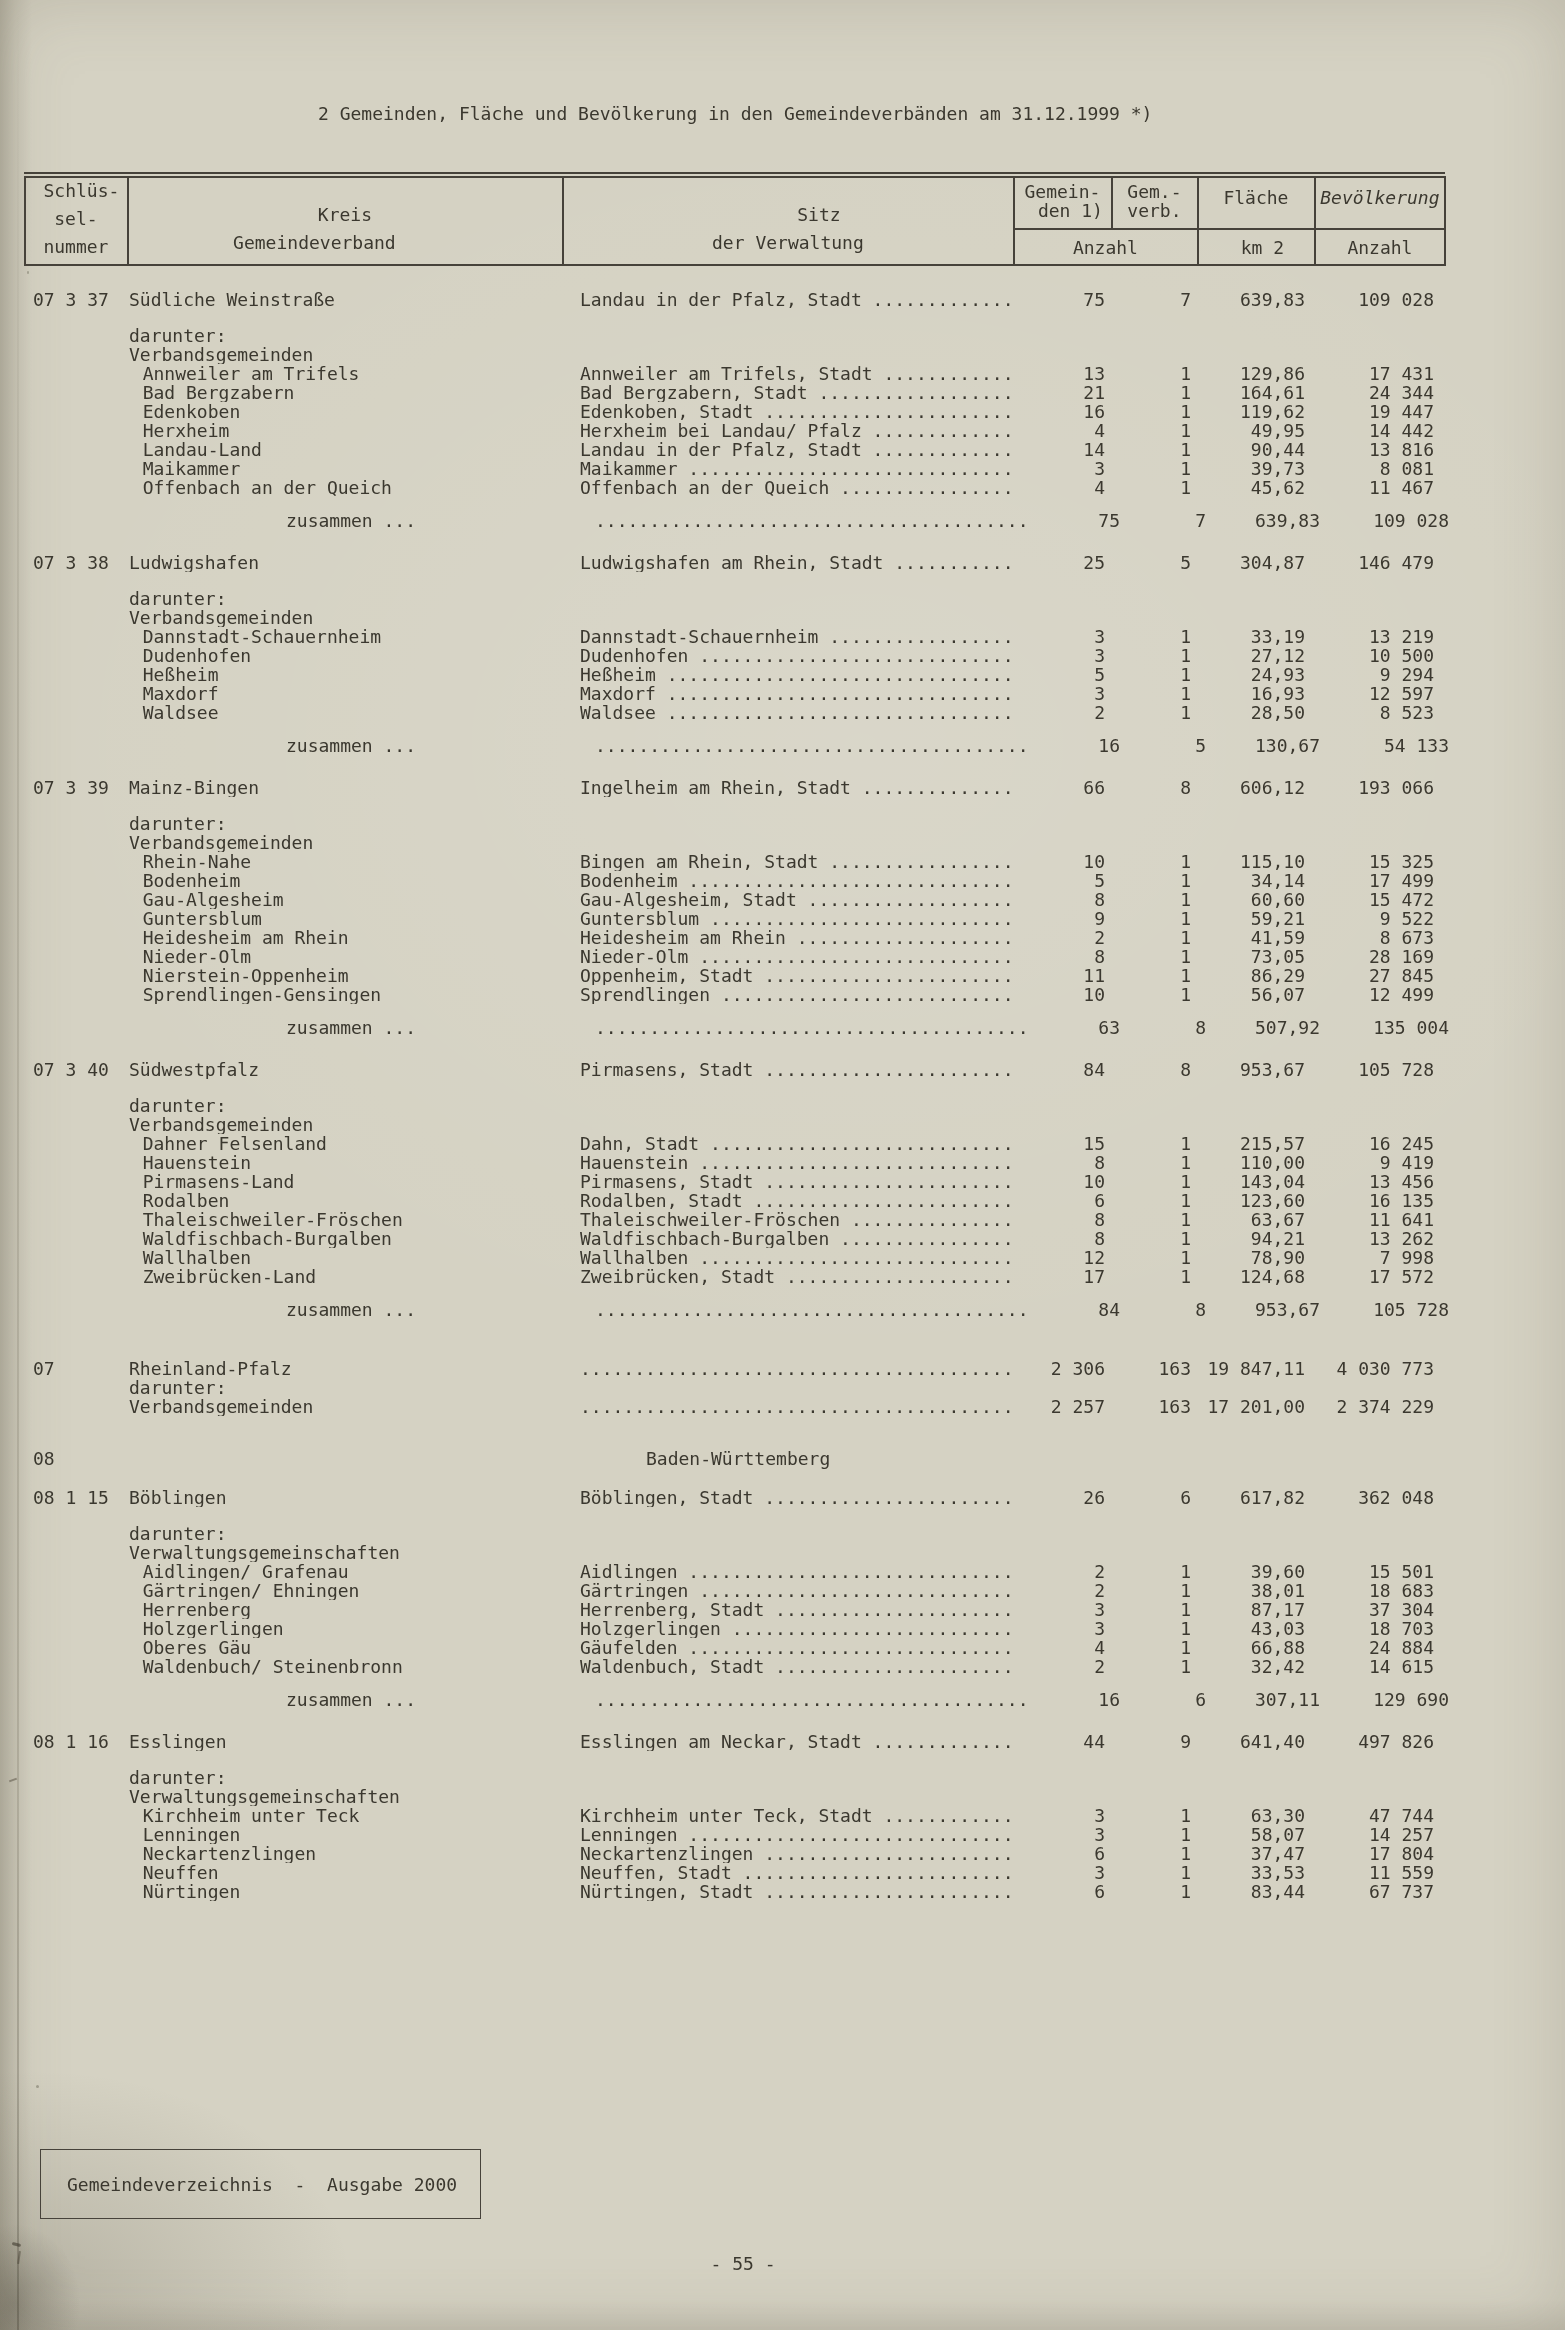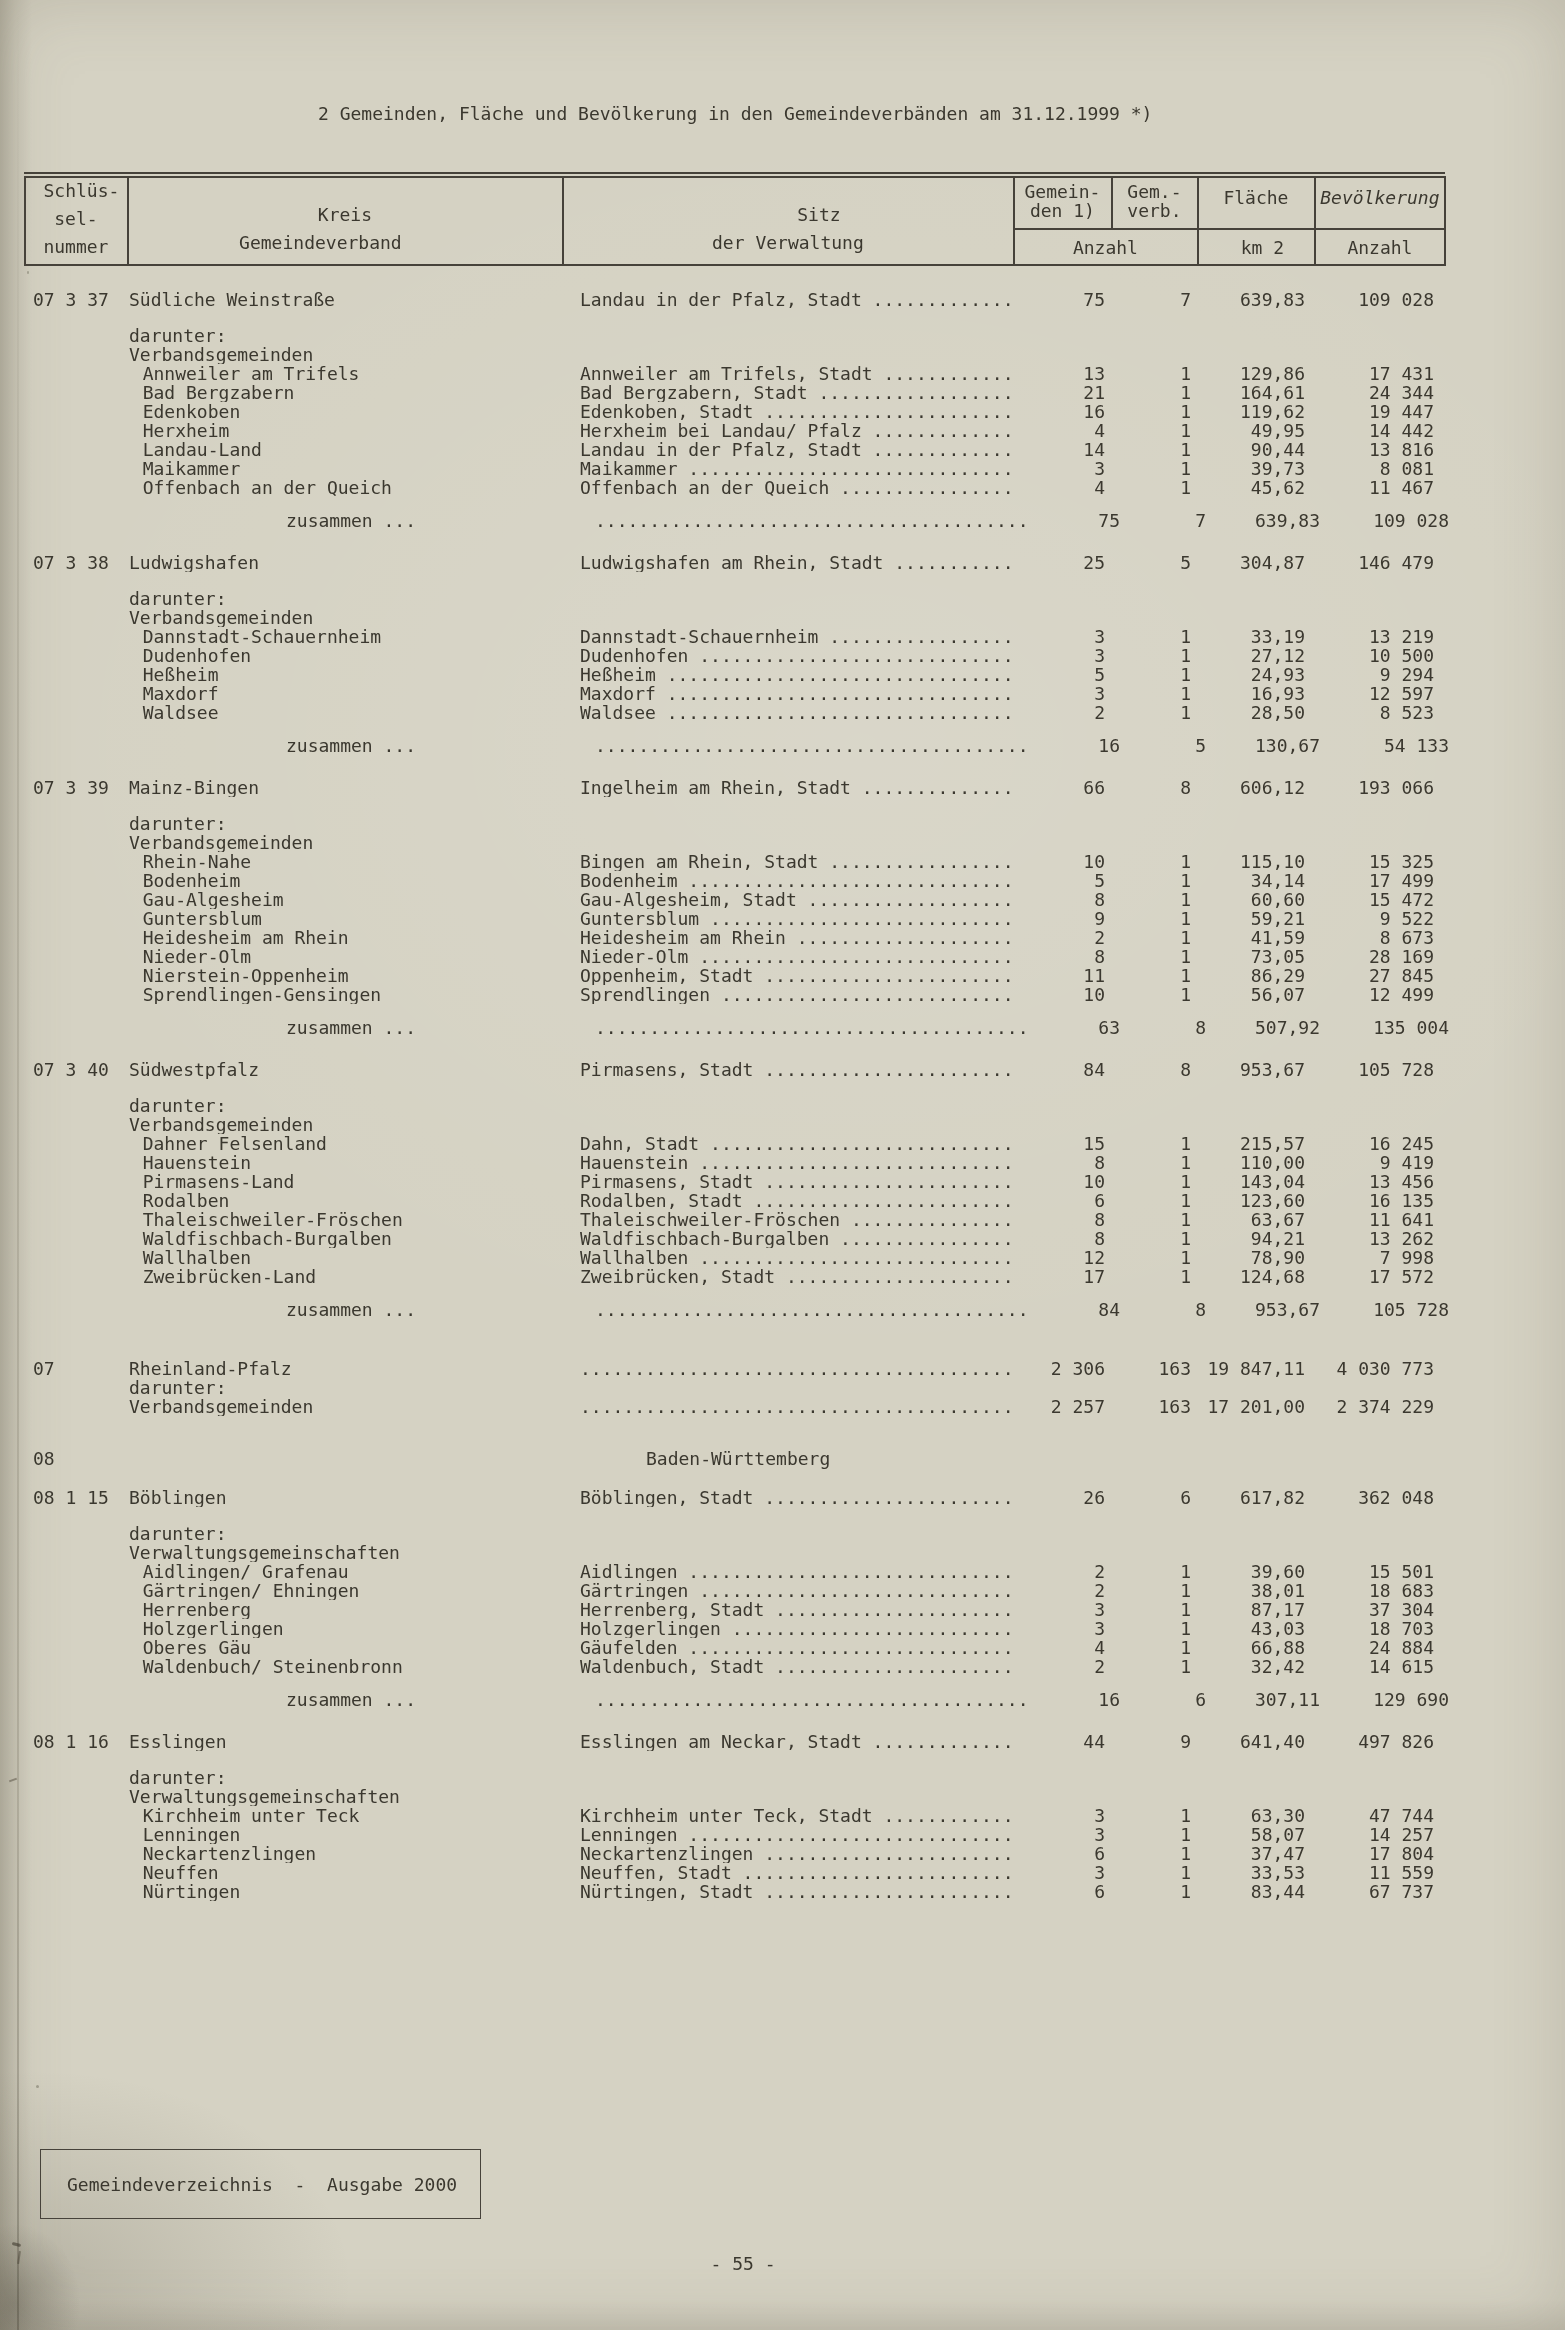--- a/index.html
+++ b/index.html
@@ -82,25 +82,25 @@
     <div class="vline" style="left:989px;top:4.1px;width:1.5px;height:90px;"></div>
     <div class="vline" style="left:1087px;top:4.1px;width:1.5px;height:52px;"></div>
     <div class="vline" style="left:1173px;top:4.1px;width:1.5px;height:90px;"></div>
     <div class="vline" style="left:1290px;top:4.1px;width:1.5px;height:90px;"></div>
     <div class="vline" style="left:1420px;top:4.1px;width:1.5px;height:90px;"></div>
 
     <div class="h-label" style="left:0;top:9.2px;width:114px;">Schlüs-</div>
     <div class="h-label" style="left:0;top:37px;width:103px;">sel-</div>
     <div class="h-label" style="left:0;top:65px;width:103px;">nummer</div>
     <div class="h-label" style="left:103px;top:33px;width:435px;">Kreis</div>
-    <div class="h-label" style="left:103px;top:61px;width:386px;">Gemeindeverband</div>
+    <div class="h-label" style="left:97px;top:61px;width:386px;">Gemeindeverband</div>
     <div class="h-label" style="left:538px;top:33px;width:513px;">Sitz</div>
     <div class="h-label" style="left:538px;top:61px;width:451px;">der Verwaltung</div>
     <div class="h-label" style="left:989px;top:10.2px;width:98px;">Gemein-</div>
-    <div class="h-label" style="left:989px;top:29px;width:98px;">den 1)</div>
+    <div class="h-label" style="left:989px;top:29px;width:98px;padding-left:8px;">den 1)</div>
     <div class="h-label" style="left:1087px;top:10.2px;width:86px;">Gem.-</div>
     <div class="h-label" style="left:1087px;top:29px;width:86px;">verb.</div>
     <div class="h-label" style="left:1173px;top:16.3px;width:117px;">Fläche</div>
     <div class="h-label" style="left:1290px;top:16.3px;width:131px;font-style:italic;">Bevölkerung</div>
     <div class="h-label" style="left:989px;top:66px;width:184px;">Anzahl</div>
     <div class="h-label" style="left:1173px;top:66px;width:130px;">km 2</div>
     <div class="h-label" style="left:1290px;top:66px;width:131px;">Anzahl</div>
   </div>
 
   <div id="rows" class="rows">

